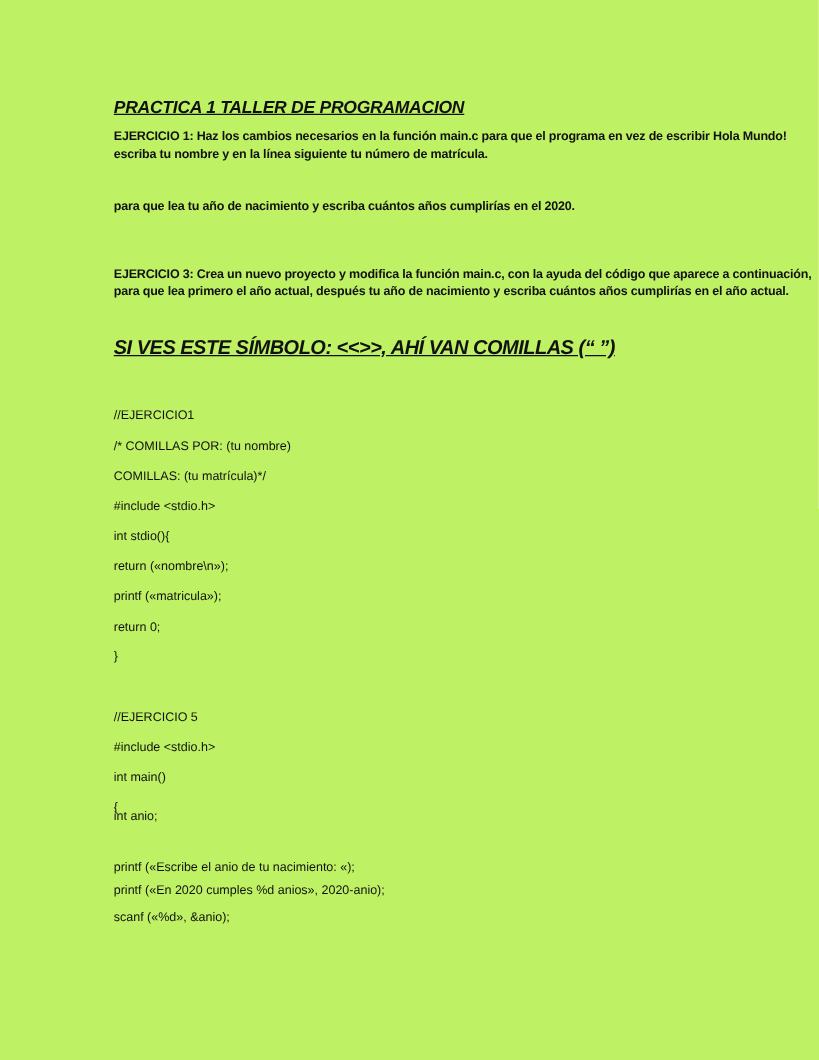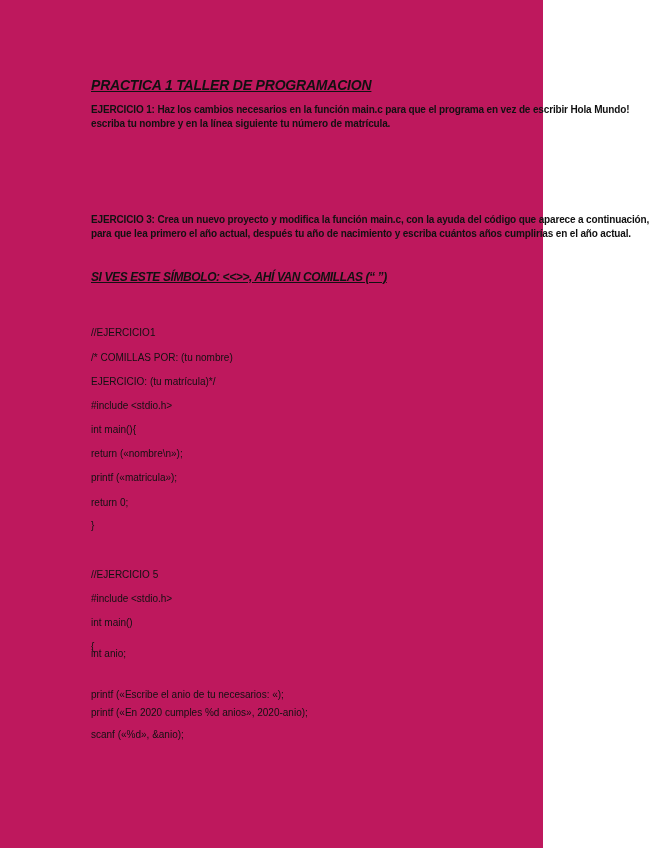--- a/index.html
+++ b/index.html
@@ -1,61 +1,62 @@
 <!DOCTYPE html>
 <html><head>
 <meta charset="utf-8">
 <style>
   html, body { margin: 0; padding: 0; background: #ffffff; }
   body { width: 655px; height: 848px; position: relative; overflow: hidden;
          font-family: "Liberation Sans", sans-serif; color: #111; }
-  .page { position: absolute; left: 0; top: 0; width: 543px; height: 848px; background: #be185d; }
+  .page { position: absolute; left: 0; top: 0; width: 655px; height: 848px; background: #bef264; }
   .title { position: absolute; left: 91px; top: 77px; font-size: 14px; font-weight: bold; font-style: italic;
            text-decoration: underline; letter-spacing: -0.2px; white-space: nowrap; }
   .para { position: absolute; left: 91px; font-size: 10px; font-weight: bold; line-height: 14px;
           white-space: nowrap; letter-spacing: -0.15px; }
   .p1 { top: 103px; }
   .p2 { top: 159px; }
   .p3 { top: 213px; }
-  .sub { position: absolute; left: 91px; top: 270px; font-size: 12px; font-weight: bold; font-style: italic;
+  .sub { position: absolute; left: 91px; top: 270px; font-size: 16px; font-weight: bold; font-style: italic;
          text-decoration: underline; white-space: nowrap; letter-spacing: -0.4px; }
   .code { position: absolute; left: 91px; font-size: 10px; white-space: nowrap; line-height: 12px; }
 </style>
 </head>
 <body>
 
 <div class="page">
   <div class="title">PRACTICA 1 TALLER DE PROGRAMACION</div>
 
   <div class="para p1">
     <div>EJERCICIO 1: Haz los cambios necesarios en la función main.c para que el programa en vez de escribir Hola Mundo!</div>
     <div>escriba tu nombre y en la línea siguiente tu número de matrícula.</div>
   </div>
 
   <div class="para p2">
+    <div>para que lea tu año de nacimiento y escriba cuántos años cumplirías en el 2020.</div>
   </div>
 
   <div class="para p3">
     <div>EJERCICIO 3: Crea un nuevo proyecto y modifica la función main.c, con la ayuda del código que aparece a continuación,</div>
     <div>para que lea primero el año actual, después tu año de nacimiento y escriba cuántos años cumplirías en el año actual.</div>
   </div>
 
   <div class="sub">SI VES ESTE SÍMBOLO: &lt;&lt;&gt;&gt;, AHÍ VAN COMILLAS (“ ”)</div>
 
   <div class="code" style="top:327px">//EJERCICIO1</div>
   <div class="code" style="top:352px">/* COMILLAS POR: (tu nombre)</div>
-  <div class="code" style="top:376px">EJERCICIO: (tu matrícula)*/</div>
+  <div class="code" style="top:376px">COMILLAS: (tu matrícula)*/</div>
   <div class="code" style="top:400px">#include &lt;stdio.h&gt;</div>
-  <div class="code" style="top:424px">int main(){</div>
+  <div class="code" style="top:424px">int stdio(){</div>
   <div class="code" style="top:448px">return («nombre\n»);</div>
   <div class="code" style="top:472px">printf («matricula»);</div>
   <div class="code" style="top:497px">return 0;</div>
   <div class="code" style="top:520px">}</div>
 
   <div class="code" style="top:569px">//EJERCICIO 5</div>
   <div class="code" style="top:593px">#include &lt;stdio.h&gt;</div>
   <div class="code" style="top:617px">int main()</div>
   <div class="code" style="top:641px">{</div>
   <div class="code" style="top:648px">int anio;</div>
-  <div class="code" style="top:689px">printf («Escribe el anio de tu necesarios: «);</div>
+  <div class="code" style="top:689px">printf («Escribe el anio de tu nacimiento: «);</div>
   <div class="code" style="top:729px">scanf («%d», &amp;anio);</div>
   <div class="code" style="top:707px">printf («En 2020 cumples %d anios», 2020-anio);</div>
 </div>
 
 </body></html>

